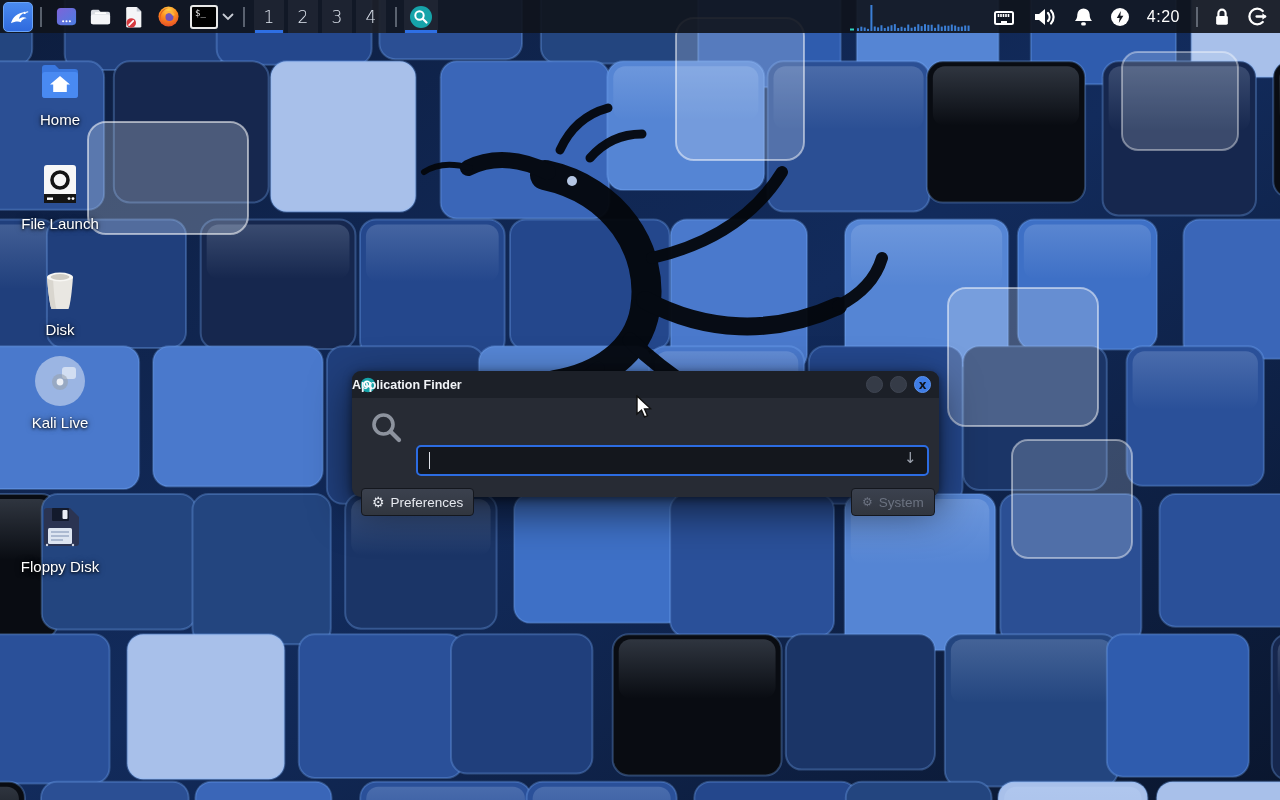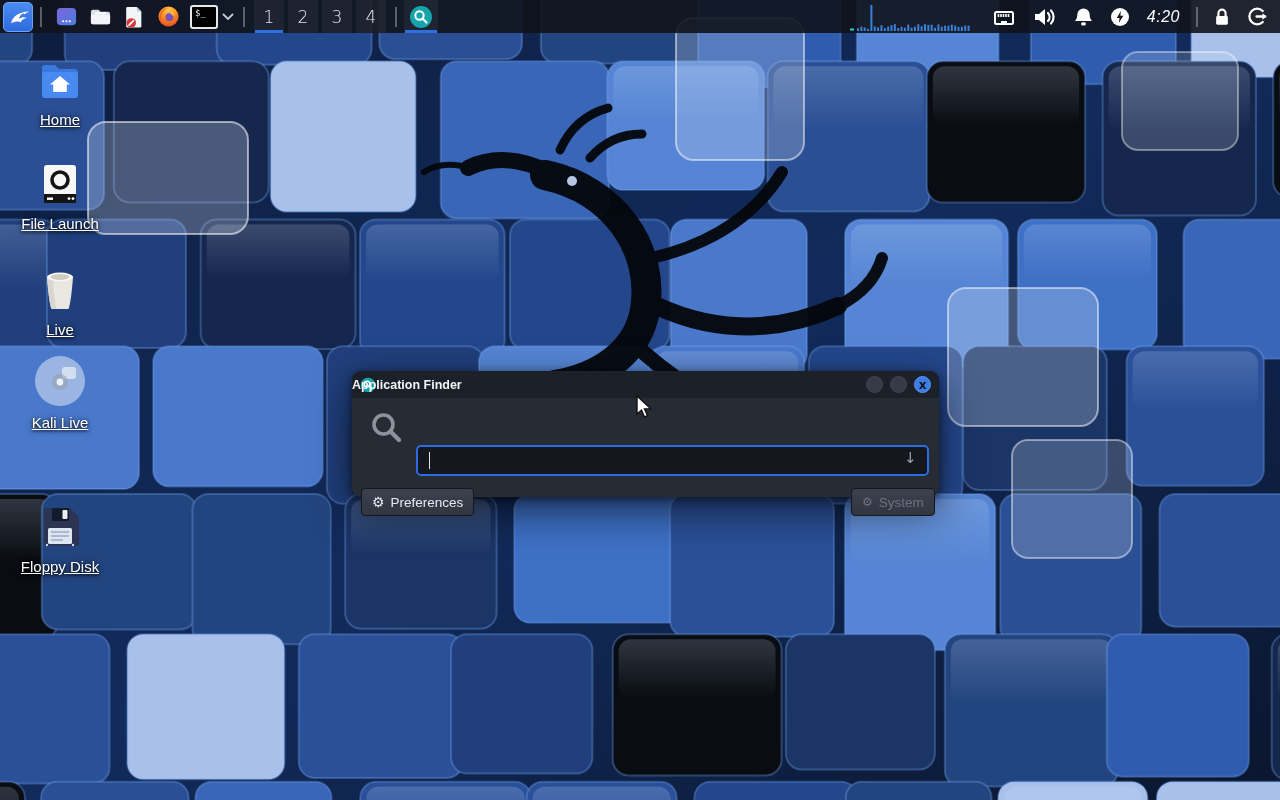--- a/index.html
+++ b/index.html
@@ -36,26 +36,26 @@
     content:""; position:absolute; left:1px; right:1px; bottom:0; height:3px; background:#2e6fe4;
   }
   .finder-tile {
     width:34px; height:33px; position:relative; flex:none;
     display:flex; align-items:center; justify-content:center;
     background:rgba(255,255,255,0.05); cursor:pointer;
   }
 
   .tray { margin-left:auto; display:flex; align-items:center; height:33px; }
   .tray-icon { display:flex; align-items:center; justify-content:center; margin:0 8px; cursor:pointer; flex:none; }
-  #clock { color:#fff; font-size:16px; font-weight:400; margin:0 9px; letter-spacing:0.5px; cursor:default;font-style:italic; }
+  #clock { color:#fff; font-size:16px; font-weight:400; margin:0 9px; letter-spacing:0.5px; cursor:default; }
 
   
   .dicon { position:absolute; left:12px; width:96px; text-align:center; z-index:20; cursor:pointer; }
   .dicon .ic { height:52px; display:flex; align-items:flex-end; justify-content:center; }
-  .dicon .lbl { margin-top:7px; color:#fff; font-size:15px; text-shadow:0 1px 3px rgba(0,0,0,0.95), 0 0 6px rgba(0,0,0,0.6);text-decoration:underline; }
+  .dicon .lbl { margin-top:7px; color:#fff; font-size:15px; text-shadow:0 1px 3px rgba(0,0,0,0.95), 0 0 6px rgba(0,0,0,0.6); }
 
   
   #finder {
     position:absolute; left:352px; top:371px; width:587px; height:126px; z-index:80;
     background:#272b34; border-radius:9px; box-shadow:0 14px 40px rgba(0,0,0,0.6), 0 2px 8px rgba(0,0,0,0.5);
   }
   #finder .titlebar {
     height:27px; background:#1c2028; border-radius:9px 9px 0 0;
     display:flex; align-items:center; padding:0 8px; position:relative;
   }
@@ -433,21 +433,21 @@
 
 <div class="dicon" style="top:262px">
   <div class="ic">
     <svg width="48" height="48" viewBox="0 0 48 48">
       <path d="M11,11 C12,24 13.5,38 15.5,43 h17 C34.5,38 36,24 37,11 Z" fill="#e9e7e2"></path>
       <path d="M11,11 C12,24 13.5,38 15.5,43 h5 C18.8,38 17.6,24 17,11 Z" fill="#d9d6cf"></path>
       <ellipse cx="24" cy="11" rx="13" ry="4.4" fill="#f8f7f4"></ellipse>
       <ellipse cx="24" cy="11" rx="9.5" ry="2.9" fill="#cfccc4"></ellipse>
     </svg>
   </div>
-  <div class="lbl">Live</div>
+  <div class="lbl">Disk</div>
 </div>
 
 <div class="dicon" style="top:355px">
   <div class="ic">
     <svg width="52" height="52" viewBox="0 0 52 52">
       <circle cx="26" cy="26" r="25" fill="rgba(236,242,250,0.5)"></circle>
       <rect x="28" y="12" width="14" height="12" rx="3" fill="rgba(255,255,255,0.55)"></rect>
       <circle cx="26" cy="27" r="8" fill="rgba(150,158,170,0.55)"></circle>
       <circle cx="26" cy="27" r="3.4" fill="rgba(250,252,255,0.85)"></circle>
     </svg>

